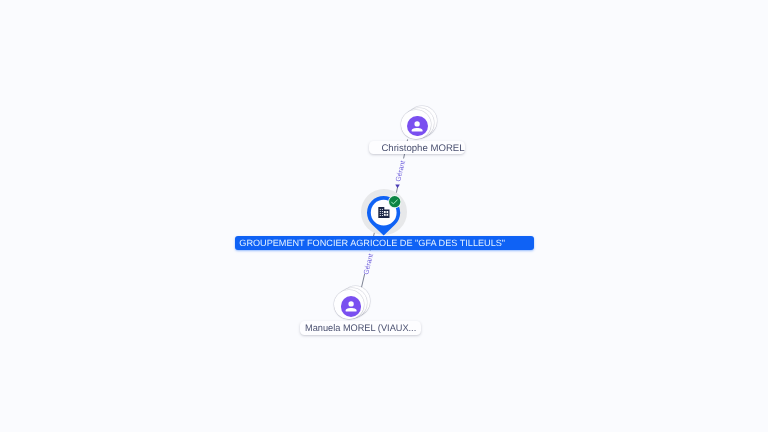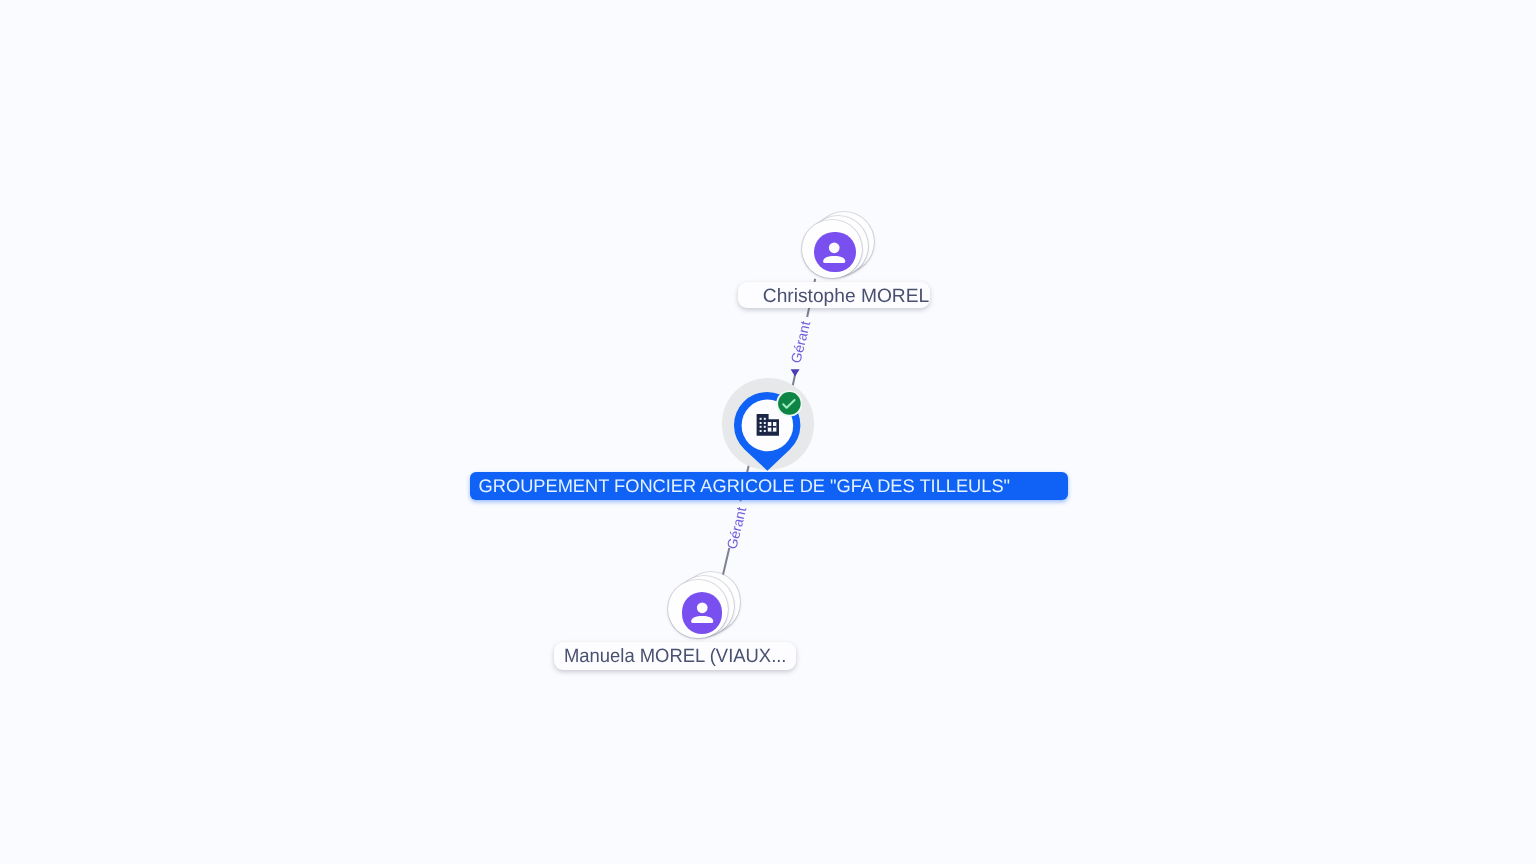--- a/index.html
+++ b/index.html
@@ -131,20 +131,20 @@
     <div class="disc d3"></div>
     <div class="disc d2"></div>
     <div class="disc d1"></div>
     <div class="avatar">
       <svg width="20.4" height="20.4" viewBox="0 0 24 24">
           <circle cx="11.9" cy="9.3" r="3.15" fill="#fdfdff"></circle>
           <path d="M5.4 17.3c0-2.3 2.9-3.2 6.5-3.2s6.5 0.9 6.5 3.2a1 1 0 0 1-1 1H6.4a1 1 0 0 1-1-1z" fill="#fdfdff"></path>
         </svg>
     </div>
   </div>
-  <div class="lbl" style="left:277px;top:320.5px;width:121.3px;height:14px;justify-content:flex-start;padding-left:5.1px;">
+  <div class="lbl" style="left:300px;top:320.5px;width:121.3px;height:14px;justify-content:flex-start;padding-left:5.1px;">
     <span class="txt" style="transform:scaleX(0.96);">Manuela MOREL (VIAUX...</span>
   </div>
 
   <div class="edgelabel" style="left:403.2px;top:172.0px;transform:rotate(-76deg);">Gérant</div>
   <div class="edgelabel" style="left:370.5px;top:264.5px;transform:rotate(-76deg);">Gérant</div>
 
 </div>
 
 </body></html>

